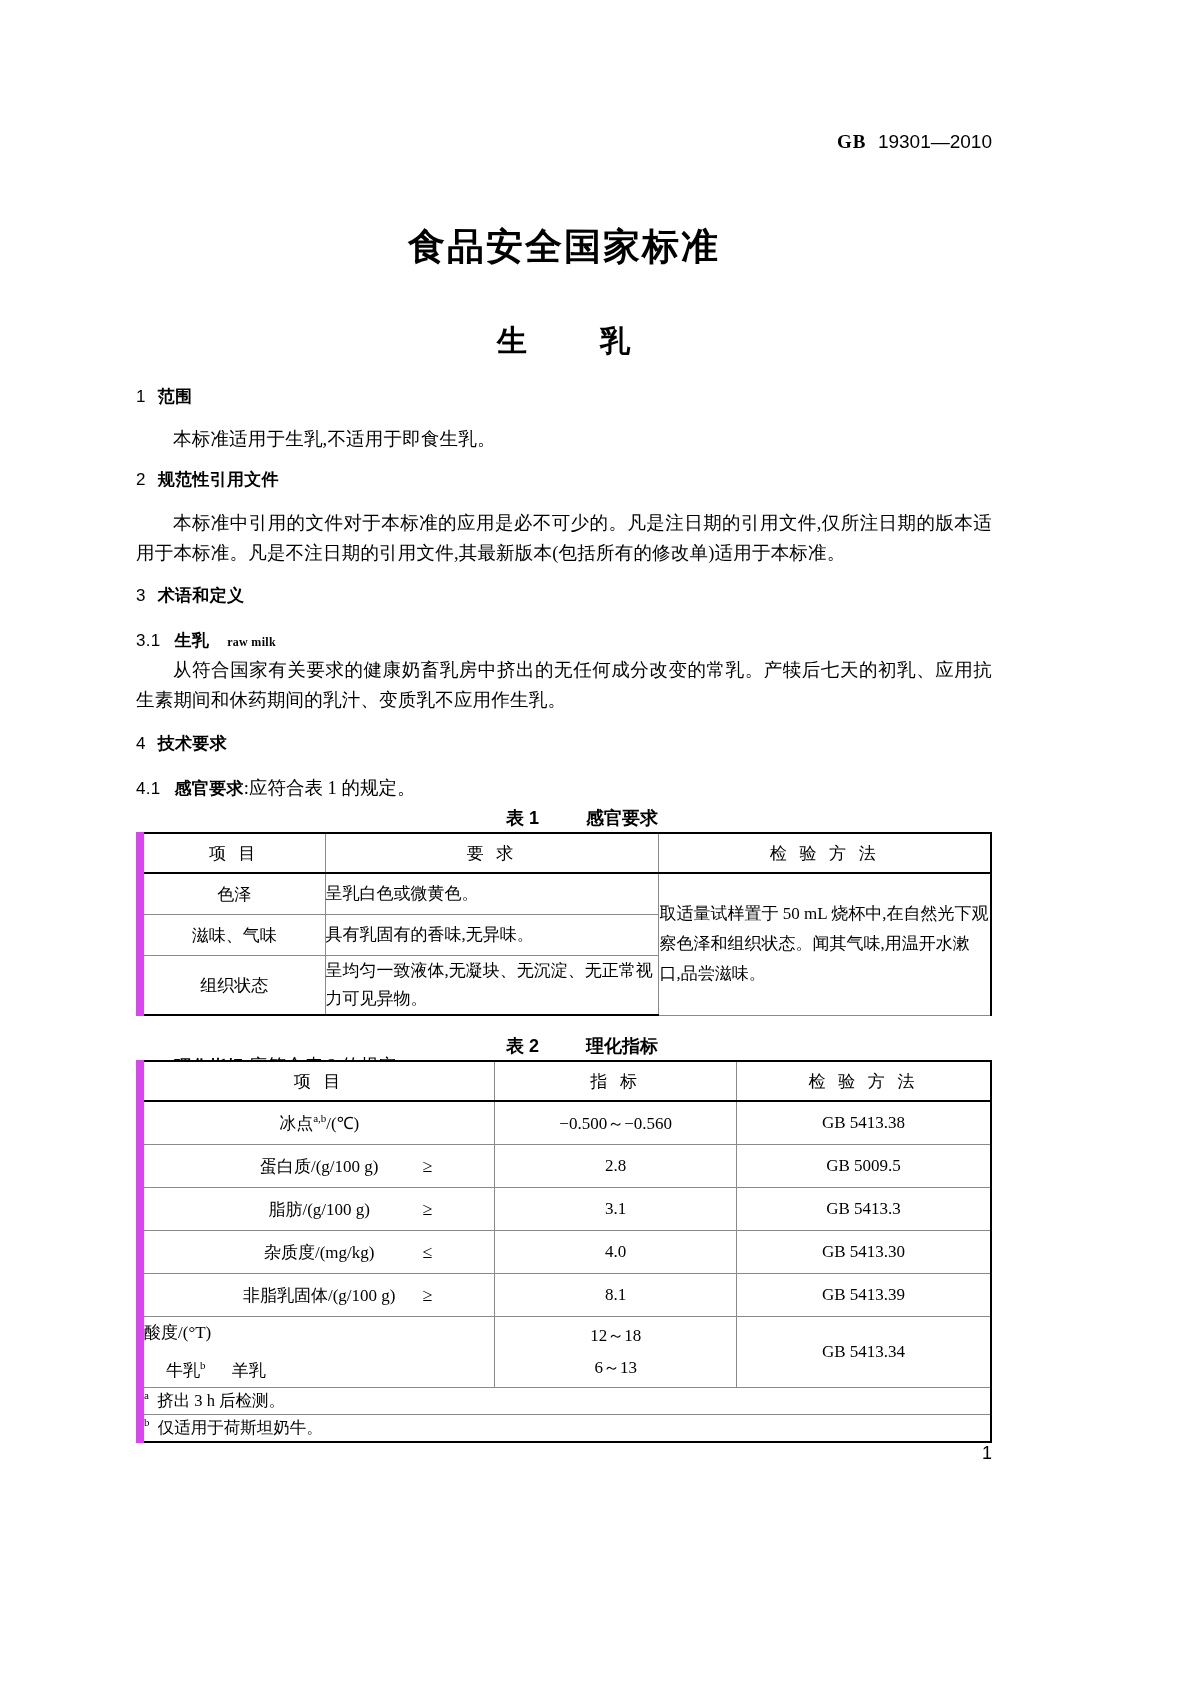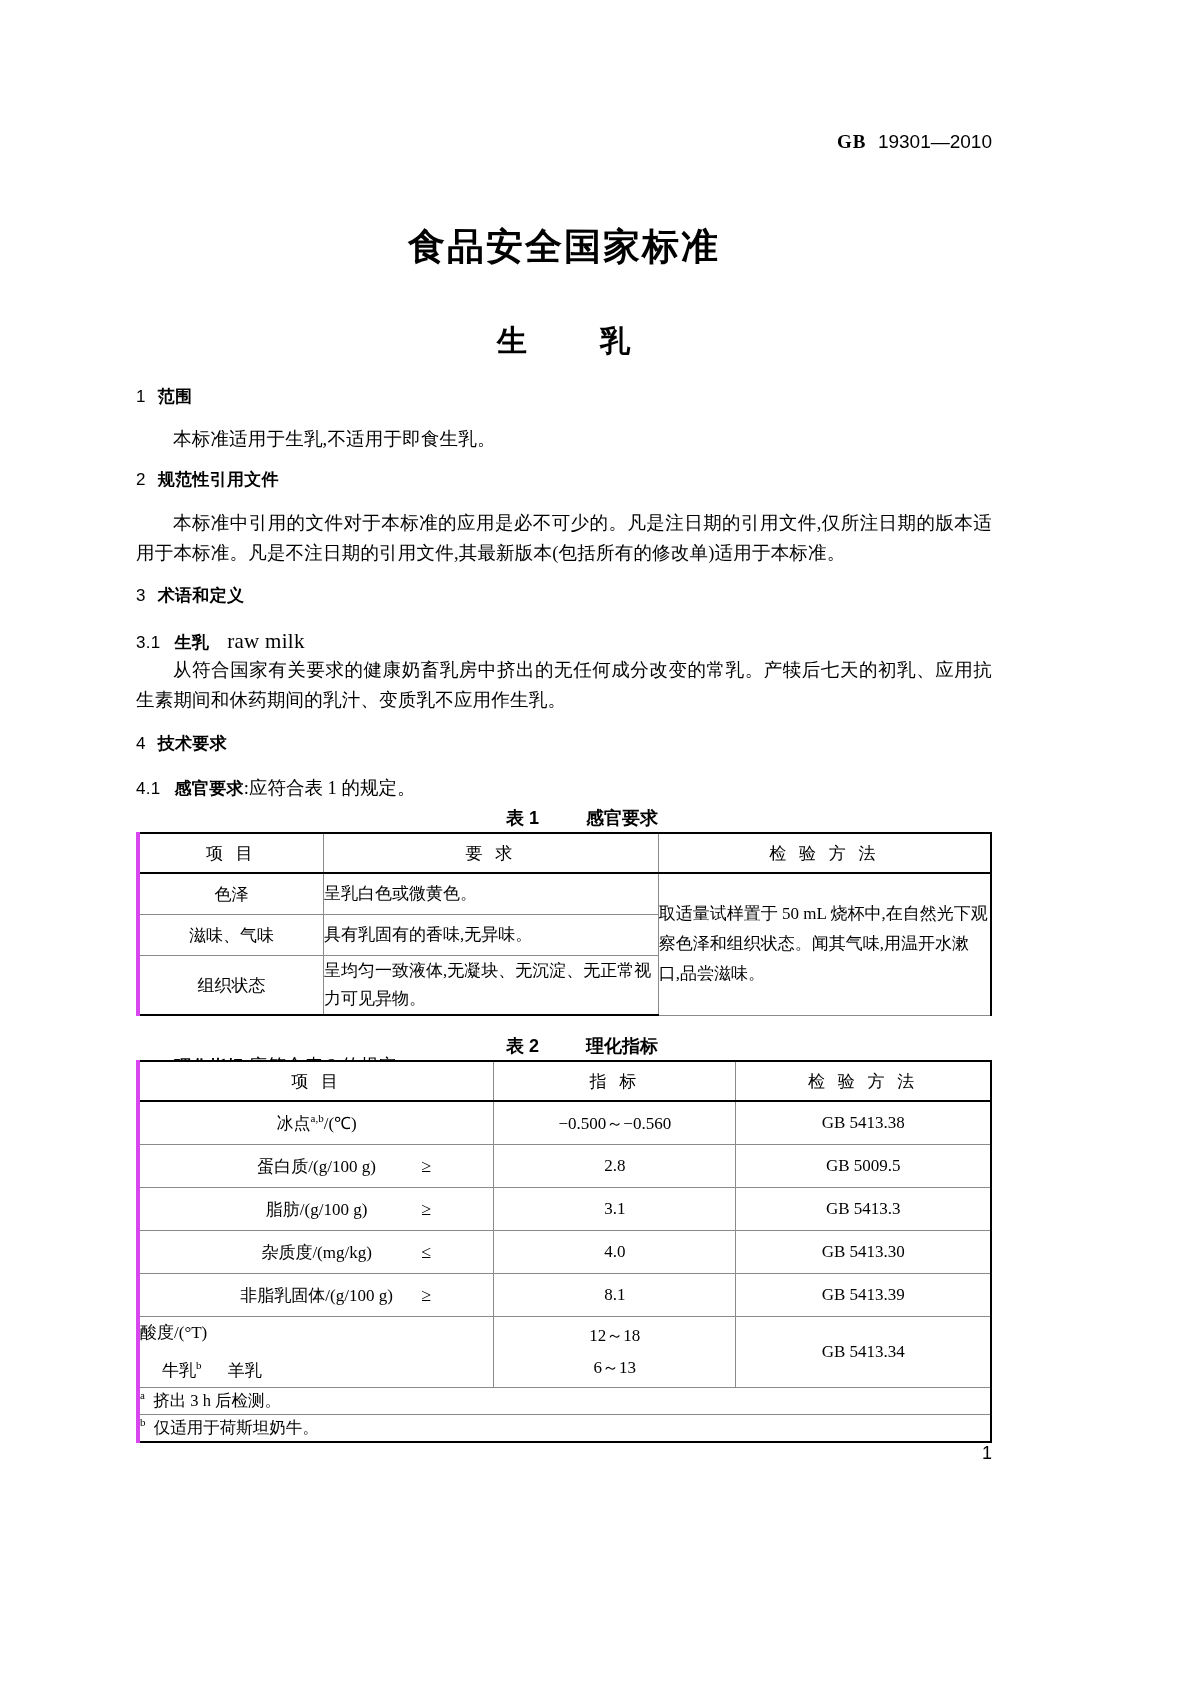--- a/index.html
+++ b/index.html
@@ -106,22 +106,22 @@
   }
 
   .inline-sub {
     font-family: "Liberation Serif", serif;
     font-weight: normal;
     font-size: 18.5px;
     letter-spacing: 0;
   }
   .en {
     font-family: "Liberation Serif", serif;
-    font-weight: normal;
-    font-size: 21px;
+    font-weight: bold;
+    font-size: 12px;
     margin-left: 18px;
   }
 
   
   .tbl-cap {
     position: absolute;
     left: 0;
     width: 856px;
     text-align: center;
     font-family: "DejaVu Sans", sans-serif;
@@ -149,21 +149,21 @@
   table.std thead td {
     border-top: 2px solid #000;
     border-bottom: 2px solid #000;
     text-align: center;
     font-family: "Liberation Sans", sans-serif;
     font-size: 17px;
     height: 38px;
     letter-spacing: 0.5px;
   }
   table.std tbody tr:last-child td { border-bottom: 2px solid #000; }
-  table.std td.lcell { border-left: 4px solid #d946ef; }
+  table.std td.lcell { border-left: 8px solid #d946ef; }
   table.std td.rcell { border-right: 2px solid #000; }
 
   .t1-item { text-align: center; height: 40px; }
   .t1-req  { text-align: left; padding-left: 12px; line-height: 28px; }
   .t1-met  { text-align: left; padding: 6px 14px 6px 12px; line-height: 30px; vertical-align: middle; }
 
   .t2-item { text-align: center; padding-left: 12px; height: 42px; position: relative; }
   .t2-sym  { position: absolute; right: 62px; top: 50%; transform: translateY(-50%); font-size: 18px; }
   .t2-val  { text-align: center; }
   .t2-met  { text-align: center; font-family: "Liberation Serif", serif; }

